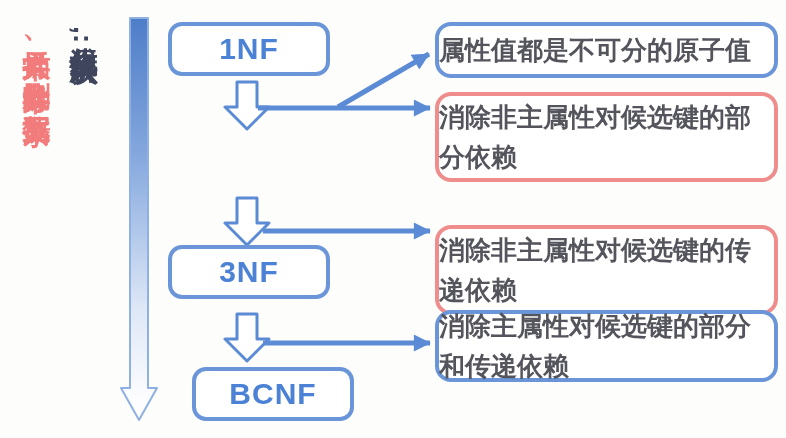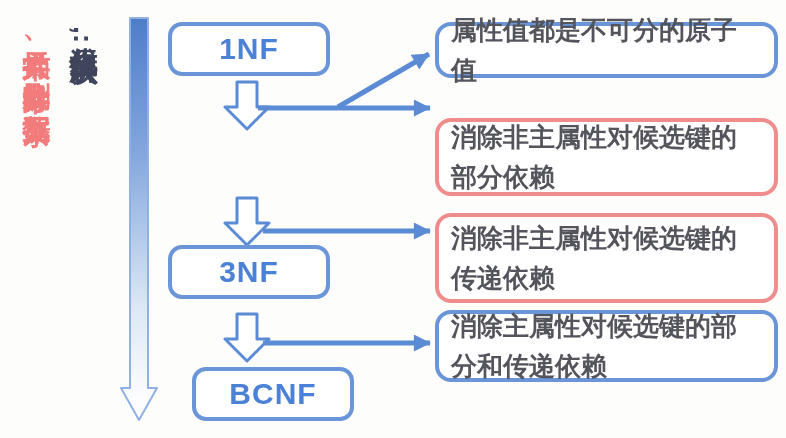--- a/index.html
+++ b/index.html
@@ -68,32 +68,32 @@
   .desc-box {
     position: absolute;
     left: 435px;
     width: 343px;
     box-sizing: border-box;
     background: #ffffff;
     border: 4px solid #6a95d8;
     border-radius: 16px;
     display: flex;
     align-items: center;
-    padding: 2px 12px;
+    padding: 2px 0;
     font-size: 26px;
     line-height: 40px;
     font-weight: bold;
     color: #54545c;
     word-break: break-all;
   }
   .desc-box[data-border="red"]  { border-color: #ef8d8d; }
   .desc-box[data-border="blue"] { border-color: #6a95d8; }
   #desc-0 { top: 22px;  height: 56px; }
-  #desc-1 { top: 92px;  height: 78px; margin-top: 26px; }
-  #desc-2 { top: 213px; height: 90px; }
+  #desc-1 { top: 92px;  height: 90px; }
+  #desc-2 { top: 225px; height: 90px; }
   #desc-3 { top: 310px; height: 72px; }
 </style>
 </head>
 <body>
 
 <div id="canvas">
 
   <svg id="overlay-svg" viewBox="0 0 786 438" xmlns="http://www.w3.org/2000/svg">
     <defs>
       <linearGradient id="bigArrowGrad" x1="0" y1="0" x2="0" y2="1">

